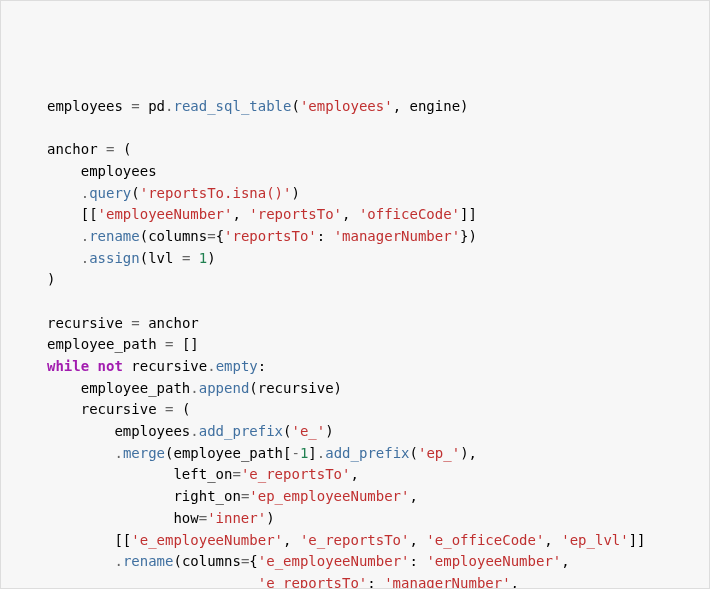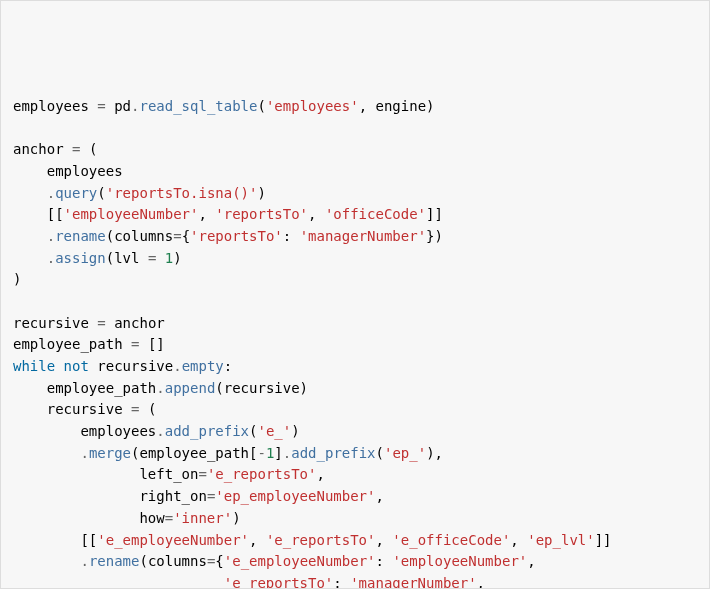--- a/index.html
+++ b/index.html
@@ -19,22 +19,22 @@
       overflow: hidden;
       border: 1px solid #ddd;
       white-space: pre;
     }
     .tok-name { color: #000; }
     .tok-op { color: #666; }
     .tok-punct { color: #000; }
     .tok-call { color: #4070a0; }
     .tok-str { color: #c03030; }
     .tok-num { color: #208050; }
-    .tok-kw { color: #0369a1; font-weight: normal; }
-    .line { display: block; }
+    .tok-kw { color: #a21caf; font-weight: bold; }
+    .line { display: block; margin-left: 34px; }
   </style>
 </head>
 <body>
 
 
 
 <div id="code-container"><span class="line"><span class="tok-name">employees</span><span class="tok-name"> </span><span class="tok-op">=</span><span class="tok-name"> pd</span><span class="tok-op">.</span><span class="tok-call">read_sql_table</span><span class="tok-punct">(</span><span class="tok-str">'employees'</span><span class="tok-punct">,</span><span class="tok-name"> engine</span><span class="tok-punct">)</span></span><span class="line">&nbsp;</span><span class="line"><span class="tok-name">anchor</span><span class="tok-name"> </span><span class="tok-op">=</span><span class="tok-name"> </span><span class="tok-punct">(</span></span><span class="line"><span class="tok-name">    employees</span></span><span class="line"><span class="tok-name">    </span><span class="tok-op">.</span><span class="tok-call">query</span><span class="tok-punct">(</span><span class="tok-str">'reportsTo.isna()'</span><span class="tok-punct">)</span></span><span class="line"><span class="tok-name">    </span><span class="tok-punct">[[</span><span class="tok-str">'employeeNumber'</span><span class="tok-punct">,</span><span class="tok-name"> </span><span class="tok-str">'reportsTo'</span><span class="tok-punct">,</span><span class="tok-name"> </span><span class="tok-str">'officeCode'</span><span class="tok-punct">]]</span></span><span class="line"><span class="tok-name">    </span><span class="tok-op">.</span><span class="tok-call">rename</span><span class="tok-punct">(</span><span class="tok-name">columns</span><span class="tok-op">=</span><span class="tok-punct">{</span><span class="tok-str">'reportsTo'</span><span class="tok-punct">:</span><span class="tok-name"> </span><span class="tok-str">'managerNumber'</span><span class="tok-punct">})</span></span><span class="line"><span class="tok-name">    </span><span class="tok-op">.</span><span class="tok-call">assign</span><span class="tok-punct">(</span><span class="tok-name">lvl </span><span class="tok-op">=</span><span class="tok-name"> </span><span class="tok-num">1</span><span class="tok-punct">)</span></span><span class="line"><span class="tok-punct">)</span></span><span class="line">&nbsp;</span><span class="line"><span class="tok-name">recursive</span><span class="tok-name"> </span><span class="tok-op">=</span><span class="tok-name"> anchor</span></span><span class="line"><span class="tok-name">employee_path</span><span class="tok-name"> </span><span class="tok-op">=</span><span class="tok-name"> </span><span class="tok-punct">[]</span></span><span class="line"><span class="tok-kw">while</span><span class="tok-name"> </span><span class="tok-kw">not</span><span class="tok-name"> recursive</span><span class="tok-op">.</span><span class="tok-call">empty</span><span class="tok-punct">:</span></span><span class="line"><span class="tok-name">    employee_path</span><span class="tok-op">.</span><span class="tok-call">append</span><span class="tok-punct">(</span><span class="tok-name">recursive</span><span class="tok-punct">)</span></span><span class="line"><span class="tok-name">    recursive </span><span class="tok-op">=</span><span class="tok-name"> </span><span class="tok-punct">(</span></span><span class="line"><span class="tok-name">        employees</span><span class="tok-op">.</span><span class="tok-call">add_prefix</span><span class="tok-punct">(</span><span class="tok-str">'e_'</span><span class="tok-punct">)</span></span><span class="line"><span class="tok-name">        </span><span class="tok-op">.</span><span class="tok-call">merge</span><span class="tok-punct">(</span><span class="tok-name">employee_path</span><span class="tok-punct">[</span><span class="tok-op">-</span><span class="tok-num">1</span><span class="tok-punct">]</span><span class="tok-op">.</span><span class="tok-call">add_prefix</span><span class="tok-punct">(</span><span class="tok-str">'ep_'</span><span class="tok-punct">),</span></span><span class="line"><span class="tok-name">               left_on</span><span class="tok-op">=</span><span class="tok-str">'e_reportsTo'</span><span class="tok-punct">,</span></span><span class="line"><span class="tok-name">               right_on</span><span class="tok-op">=</span><span class="tok-str">'ep_employeeNumber'</span><span class="tok-punct">,</span></span><span class="line"><span class="tok-name">               how</span><span class="tok-op">=</span><span class="tok-str">'inner'</span><span class="tok-punct">)</span></span><span class="line"><span class="tok-name">        </span><span class="tok-punct">[[</span><span class="tok-str">'e_employeeNumber'</span><span class="tok-punct">,</span><span class="tok-name"> </span><span class="tok-str">'e_reportsTo'</span><span class="tok-punct">,</span><span class="tok-name"> </span><span class="tok-str">'e_officeCode'</span><span class="tok-punct">,</span><span class="tok-name"> </span><span class="tok-str">'ep_lvl'</span><span class="tok-punct">]]</span></span><span class="line"><span class="tok-name">        </span><span class="tok-op">.</span><span class="tok-call">rename</span><span class="tok-punct">(</span><span class="tok-name">columns</span><span class="tok-op">=</span><span class="tok-punct">{</span><span class="tok-str">'e_employeeNumber'</span><span class="tok-punct">:</span><span class="tok-name"> </span><span class="tok-str">'employeeNumber'</span><span class="tok-punct">,</span></span><span class="line"><span class="tok-name">                         </span><span class="tok-str">'e_reportsTo'</span><span class="tok-punct">:</span><span class="tok-name"> </span><span class="tok-str">'managerNumber'</span><span class="tok-punct">,</span></span></div>
 
 
 

